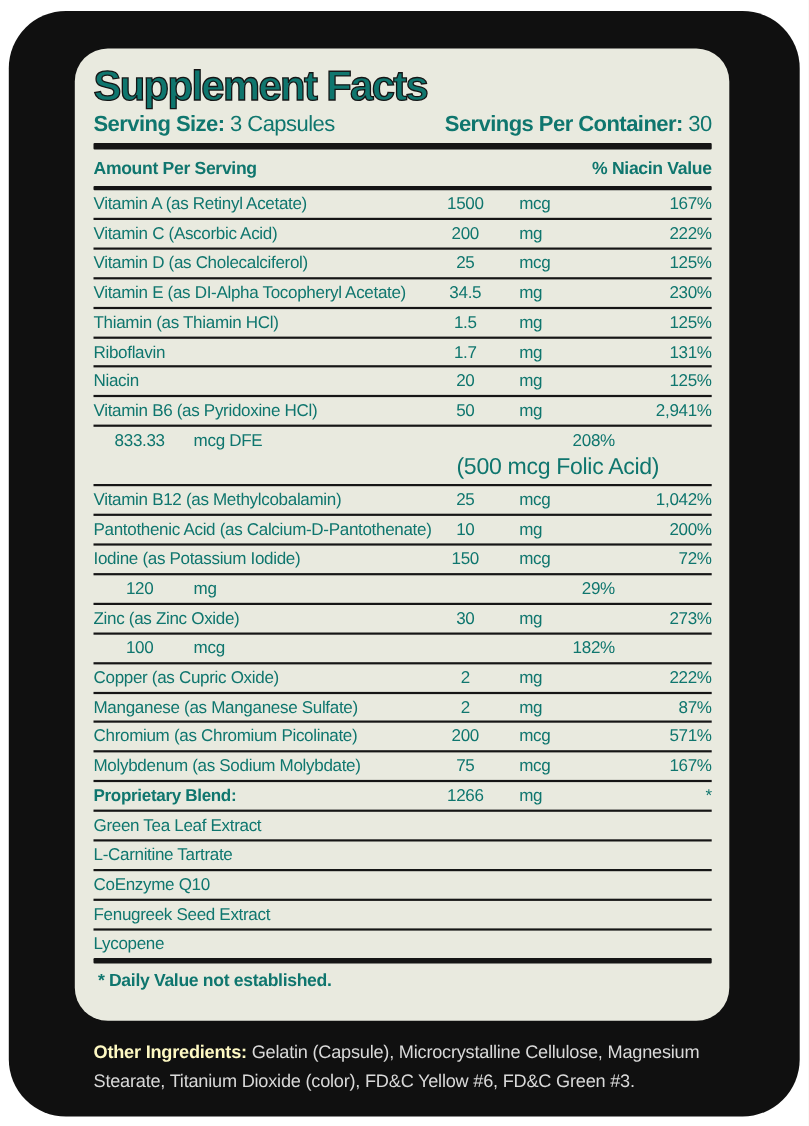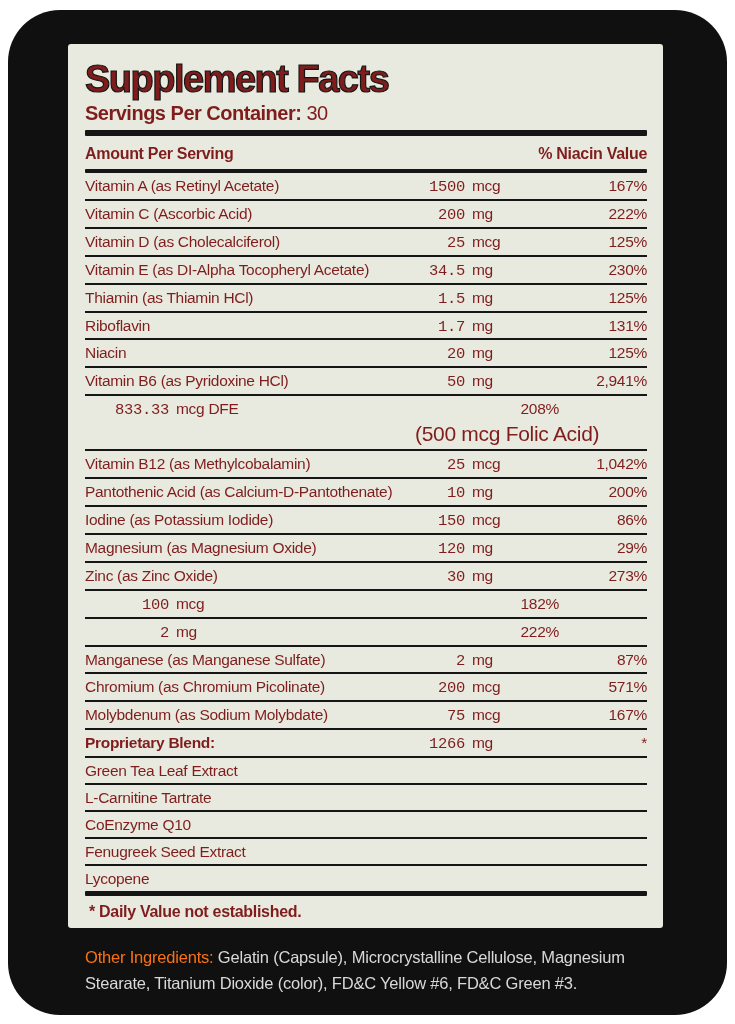--- a/index.html
+++ b/index.html
@@ -20,24 +20,24 @@
     background: #101010;
     border-radius: 52px;
   }
   .facts-panel {
     position: absolute;
     left: 60px;
     top: 34px;
     width: 595px;
     height: 884px;
     background: #e9eadf;
-    border-radius: 3px;
+    border-radius: 30px;
     box-sizing: border-box;
     padding: 14px 16px 0 17px;
-    color: #7f1d1d;
+    color: #0f766e;
   }
   .panel-title {
     margin: 2px 0 4px 0;
     font-size: 38px;
     font-weight: 700;
     letter-spacing: -1.5px;
     -webkit-text-stroke: 1.2px #151515;
     line-height: 1.0;
   }
   .serving-row {
@@ -79,21 +79,21 @@
     letter-spacing: -0.3px;
     line-height: 1.22;
   }
   .cell-name { white-space: nowrap; }
   .row.bold .cell-name { font-weight: 700; }
   .cell-amt {
     display: inline-grid;
     grid-template-columns: 84px auto;
     align-items: baseline;
   }
-  .cell-amt .num { text-align: right; font-family: Liberation Mono, monospace; }
+  .cell-amt .num { text-align: center; }
   .cell-amt .unit { margin-left: 7px; white-space: nowrap; }
   .cell-dv { text-align: right; font-weight: 400; }
   .subline {
     margin-left: 330px;
     font-size: 21px;
     letter-spacing: -0.3px;
     white-space: nowrap;
     padding: 2px 0 1px 0;
   }
   .footnote {
@@ -106,34 +106,38 @@
     position: absolute;
     left: 77px;
     top: 935px;
     width: 605px;
     font-size: 16.5px;
     letter-spacing: -0.2px;
     line-height: 1.55;
     color: #d9d9d9;
   }
   .other-ingredients .lbl {
-    font-weight: 400;
-    color: #f97316;
+    font-weight: 700;
+    color: #fef9c3;
   }
 </style>
 </head>
 <body>
 
 <div class="label-card">
 
   <div class="facts-panel">
 
     <h1 class="panel-title">Supplement Facts</h1>
 
     <div class="serving-row">
+      <div>
+        <span class="lbl">Serving Size:</span>
+        <span class="val">3 Capsules</span>
+      </div>
       <div>
         <span class="lbl">Servings Per Container:</span>
         <span class="val">30</span>
       </div>
     </div>
 
     <div class="bar thick"></div>
 
     <div class="header-row">
       <span>Amount Per Serving</span>
@@ -253,26 +257,25 @@
             <span class="cell-dv">200%</span>
           </div>
         </div>
         <div class="row">
           <div class="row-main">
             <span class="cell-name">Iodine (as Potassium Iodide)</span>
             <span class="cell-amt">
               <span class="num">150</span>
               <span class="unit">mcg</span>
             </span>
-            <span class="cell-dv">86%</span>
-          </div>
-        </div>
-        <div class="row">
-          <div class="row-main">
-            <span class="cell-name">Magnesium (as Magnesium Oxide)</span>
+            <span class="cell-dv">72%</span>
+          </div>
+        </div>
+        <div class="row">
+          <div class="row-main">
             <span class="cell-amt">
               <span class="num">120</span>
               <span class="unit">mg</span>
             </span>
             <span class="cell-dv">29%</span>
           </div>
         </div>
         <div class="row">
           <div class="row-main">
             <span class="cell-name">Zinc (as Zinc Oxide)</span>
@@ -287,20 +290,21 @@
           <div class="row-main">
             <span class="cell-amt">
               <span class="num">100</span>
               <span class="unit">mcg</span>
             </span>
             <span class="cell-dv">182%</span>
           </div>
         </div>
         <div class="row">
           <div class="row-main">
+            <span class="cell-name">Copper (as Cupric Oxide)</span>
             <span class="cell-amt">
               <span class="num">2</span>
               <span class="unit">mg</span>
             </span>
             <span class="cell-dv">222%</span>
           </div>
         </div>
         <div class="row">
           <div class="row-main">
             <span class="cell-name">Manganese (as Manganese Sulfate)</span>

